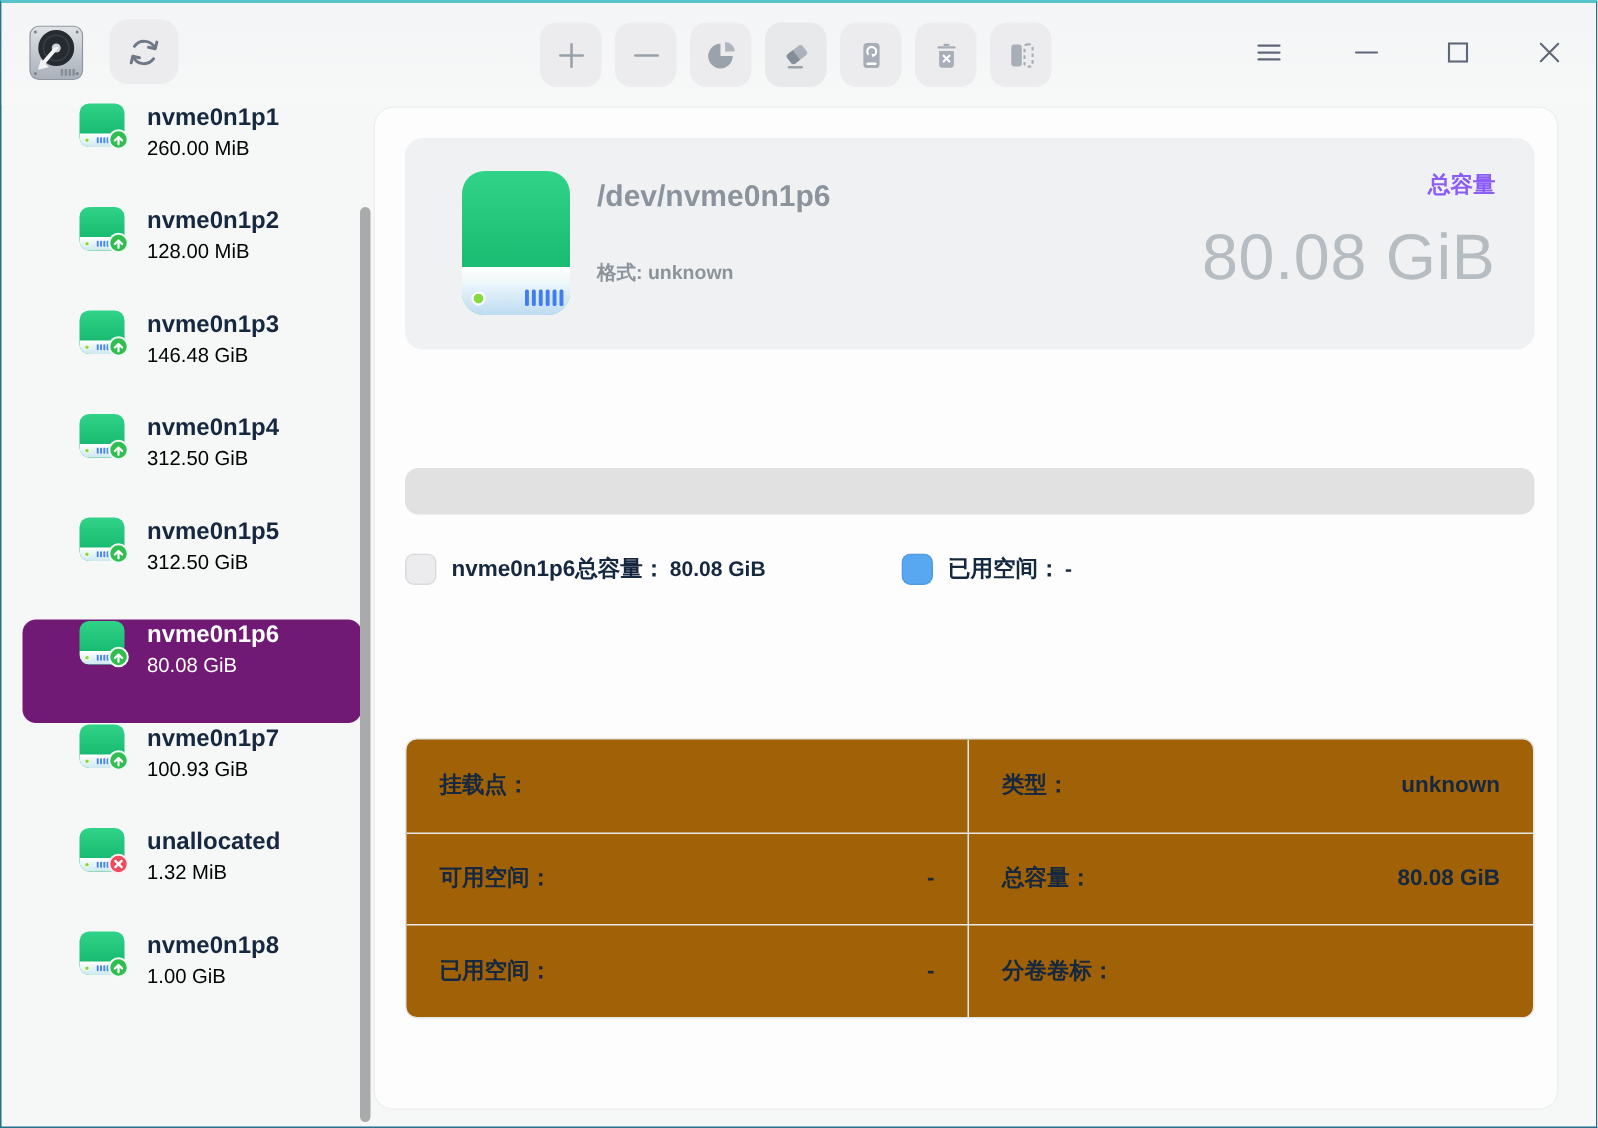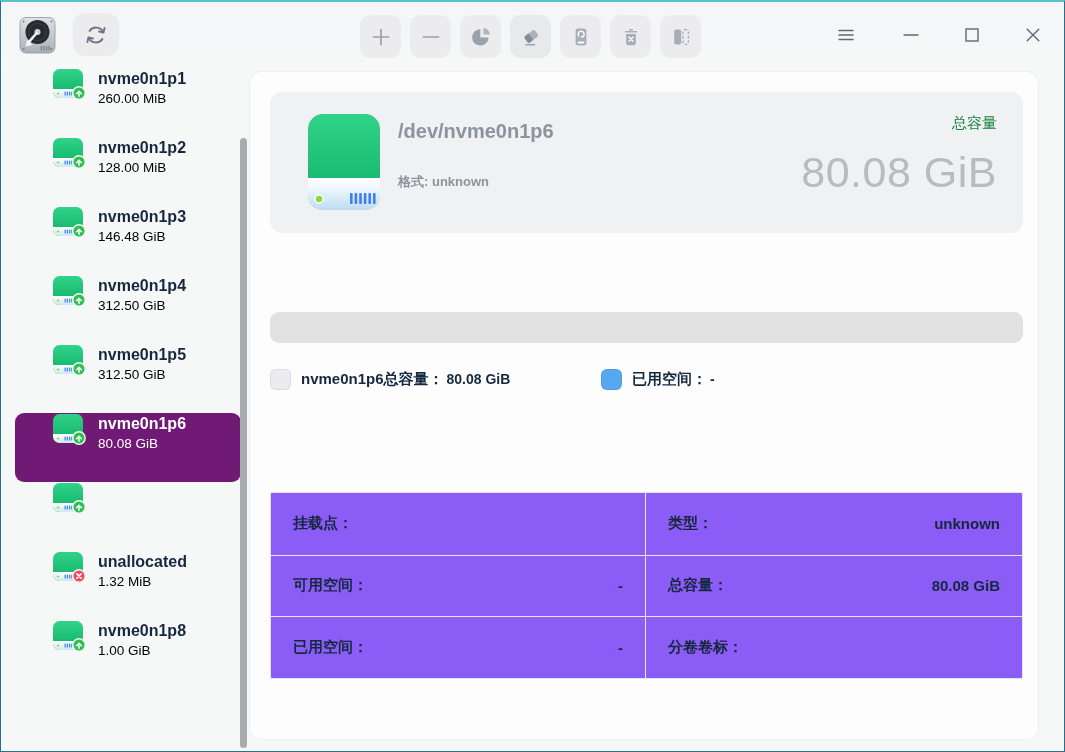--- a/index.html
+++ b/index.html
@@ -45,35 +45,35 @@
 
   
   .panel { position:absolute; left:249px; top:70px; width:788px; height:667px;
     background:#fdfdfe; border-radius:12px; box-shadow:0 0 0 1px rgba(0,0,0,0.03); }
 
   .head-card { position:absolute; left:20px; top:20px; width:753px; height:141px;
     background:#f0f1f2; border-radius:12px; }
   .hd-icon { position:absolute; left:36px; top:20px; width:76px; height:100px; }
   .hd-title { position:absolute; left:128px; top:28px; font-size:20px; font-weight:700; color:#8b949d; }
   .hd-sub { position:absolute; left:128px; top:81px; font-size:13px; font-weight:600; color:#8b949d; }
-  .hd-cap-label { position:absolute; right:26px; top:22px; font-size:15px; font-weight:400; color:#15803d; }
+  .hd-cap-label { position:absolute; right:26px; top:22px; font-size:15px; font-weight:700; color:#8b5cf6; }
   .hd-cap-value { position:absolute; right:26px; top:56px; font-size:43px; font-weight:400; color:#b5bcc2; letter-spacing:0.5px; }
 
   .usage-bar { position:absolute; left:20px; top:240px; width:753px; height:31px;
     background:#e1e1e2; border-radius:9px; }
 
   .legend-item { position:absolute; top:296px; display:flex; align-items:center; height:22px; }
   .legend-item.l0 { left:20px; }
   .legend-item.l1 { left:351px; }
   .swatch { width:21px; height:21px; border-radius:6px; border:1px solid rgba(0,0,0,0.07); margin-right:10px; }
   .lg-label { font-size:15px; font-weight:700; color:#16283f; }
   .lg-value { font-size:14px; font-weight:700; color:#16283f; margin-left:3px; }
 
   .details { position:absolute; left:20px; top:420px; width:753px; height:187px;
-    background:#8b5cf6; border:1px solid #e5e5e6; border-radius:2px;
+    background:#a16207; border:1px solid #e5e5e6; border-radius:8px;
     display:grid; grid-template-columns:374px 377px; grid-template-rows:repeat(3, 61.6px);
     overflow:hidden; }
   .cell { display:flex; align-items:center; justify-content:space-between;
     padding:0 22px 0 22px; }
   .cell:nth-child(n+3) { border-top:1px solid #e7e7e8; }
   .cell:nth-child(even) { border-left:1px solid #e7e7e8; }
   .cell .lbl { font-size:15px; font-weight:600; color:#16283f; }
   .cell .val { font-size:15px; font-weight:600; color:#16283f; }
 
   svg { display:block; }
@@ -382,20 +382,24 @@
         <g fill="#4a86f5">
               <rect x="13.5" y="23.5" width="1.3" height="4" rx="0.5"></rect>
               <rect x="15.7" y="23.5" width="1.3" height="4" rx="0.5"></rect>
               <rect x="17.9" y="23.5" width="1.3" height="4" rx="0.5"></rect>
               <rect x="20.1" y="23.5" width="1.3" height="4" rx="0.5"></rect>
             </g>
         <circle cx="28" cy="25" r="6.2" fill="#2fbe4f" stroke="#eef9f3" stroke-width="1.4"></circle>
         <path d="M28 28.2 V23.4 M25.6 25.7 L28 23.3 L30.4 25.7" stroke="#fff" stroke-width="1.5" fill="none" stroke-linecap="round" stroke-linejoin="round"></path>
       </svg>
         </span>
+      <span class="txt">
+          <span class="nm">nvme0n1p7</span>
+          <span class="sz">100.93 GiB</span>
+        </span>
     </div>
 
     <div class="side-item">
       <span class="disk-ic">
           <svg viewBox="0 0 36 33" width="36" height="33">
         <rect x="2" y="1" width="30" height="29" rx="6.5" fill="url(#g-body)"></rect>
         <rect x="2" y="21" width="30" height="9" fill="url(#g-strip)" clip-path="url(#cp-s)"></rect>
         <circle cx="7" cy="25.5" r="1.5" fill="#86d93e" stroke="#fff" stroke-width="0.6"></circle>
         <g fill="#4a86f5">
               <rect x="13.5" y="23.5" width="1.3" height="4" rx="0.5"></rect>

